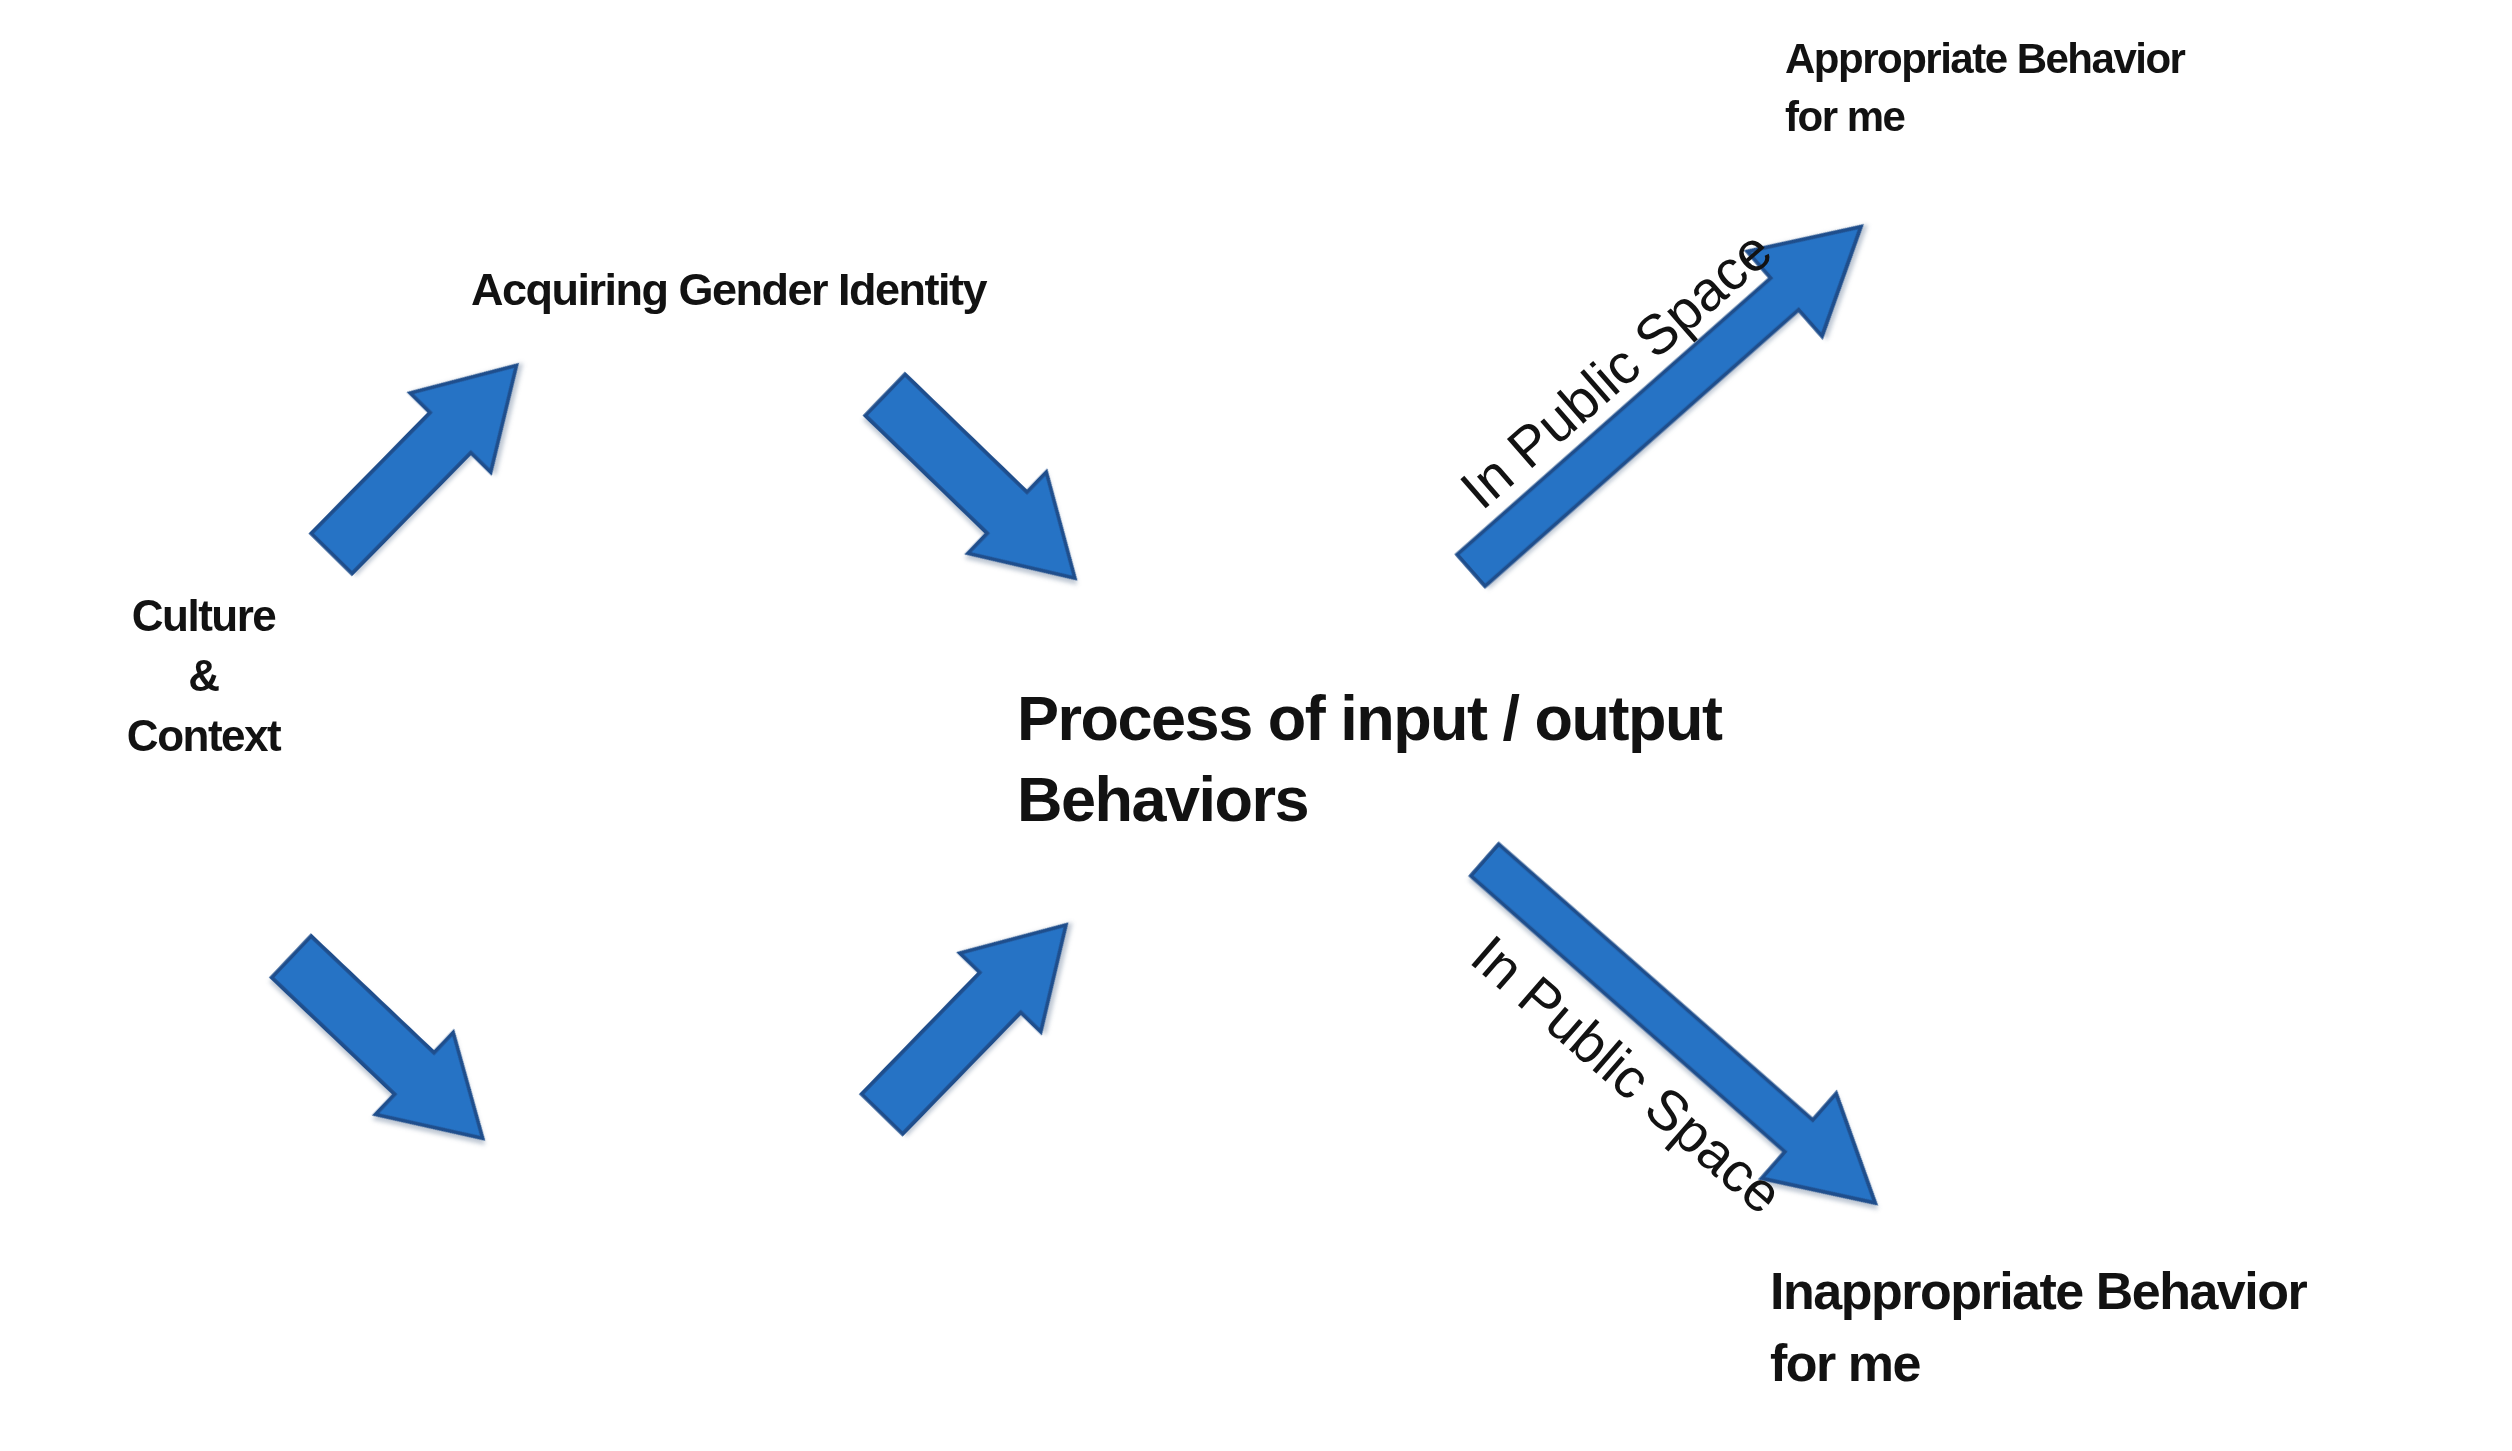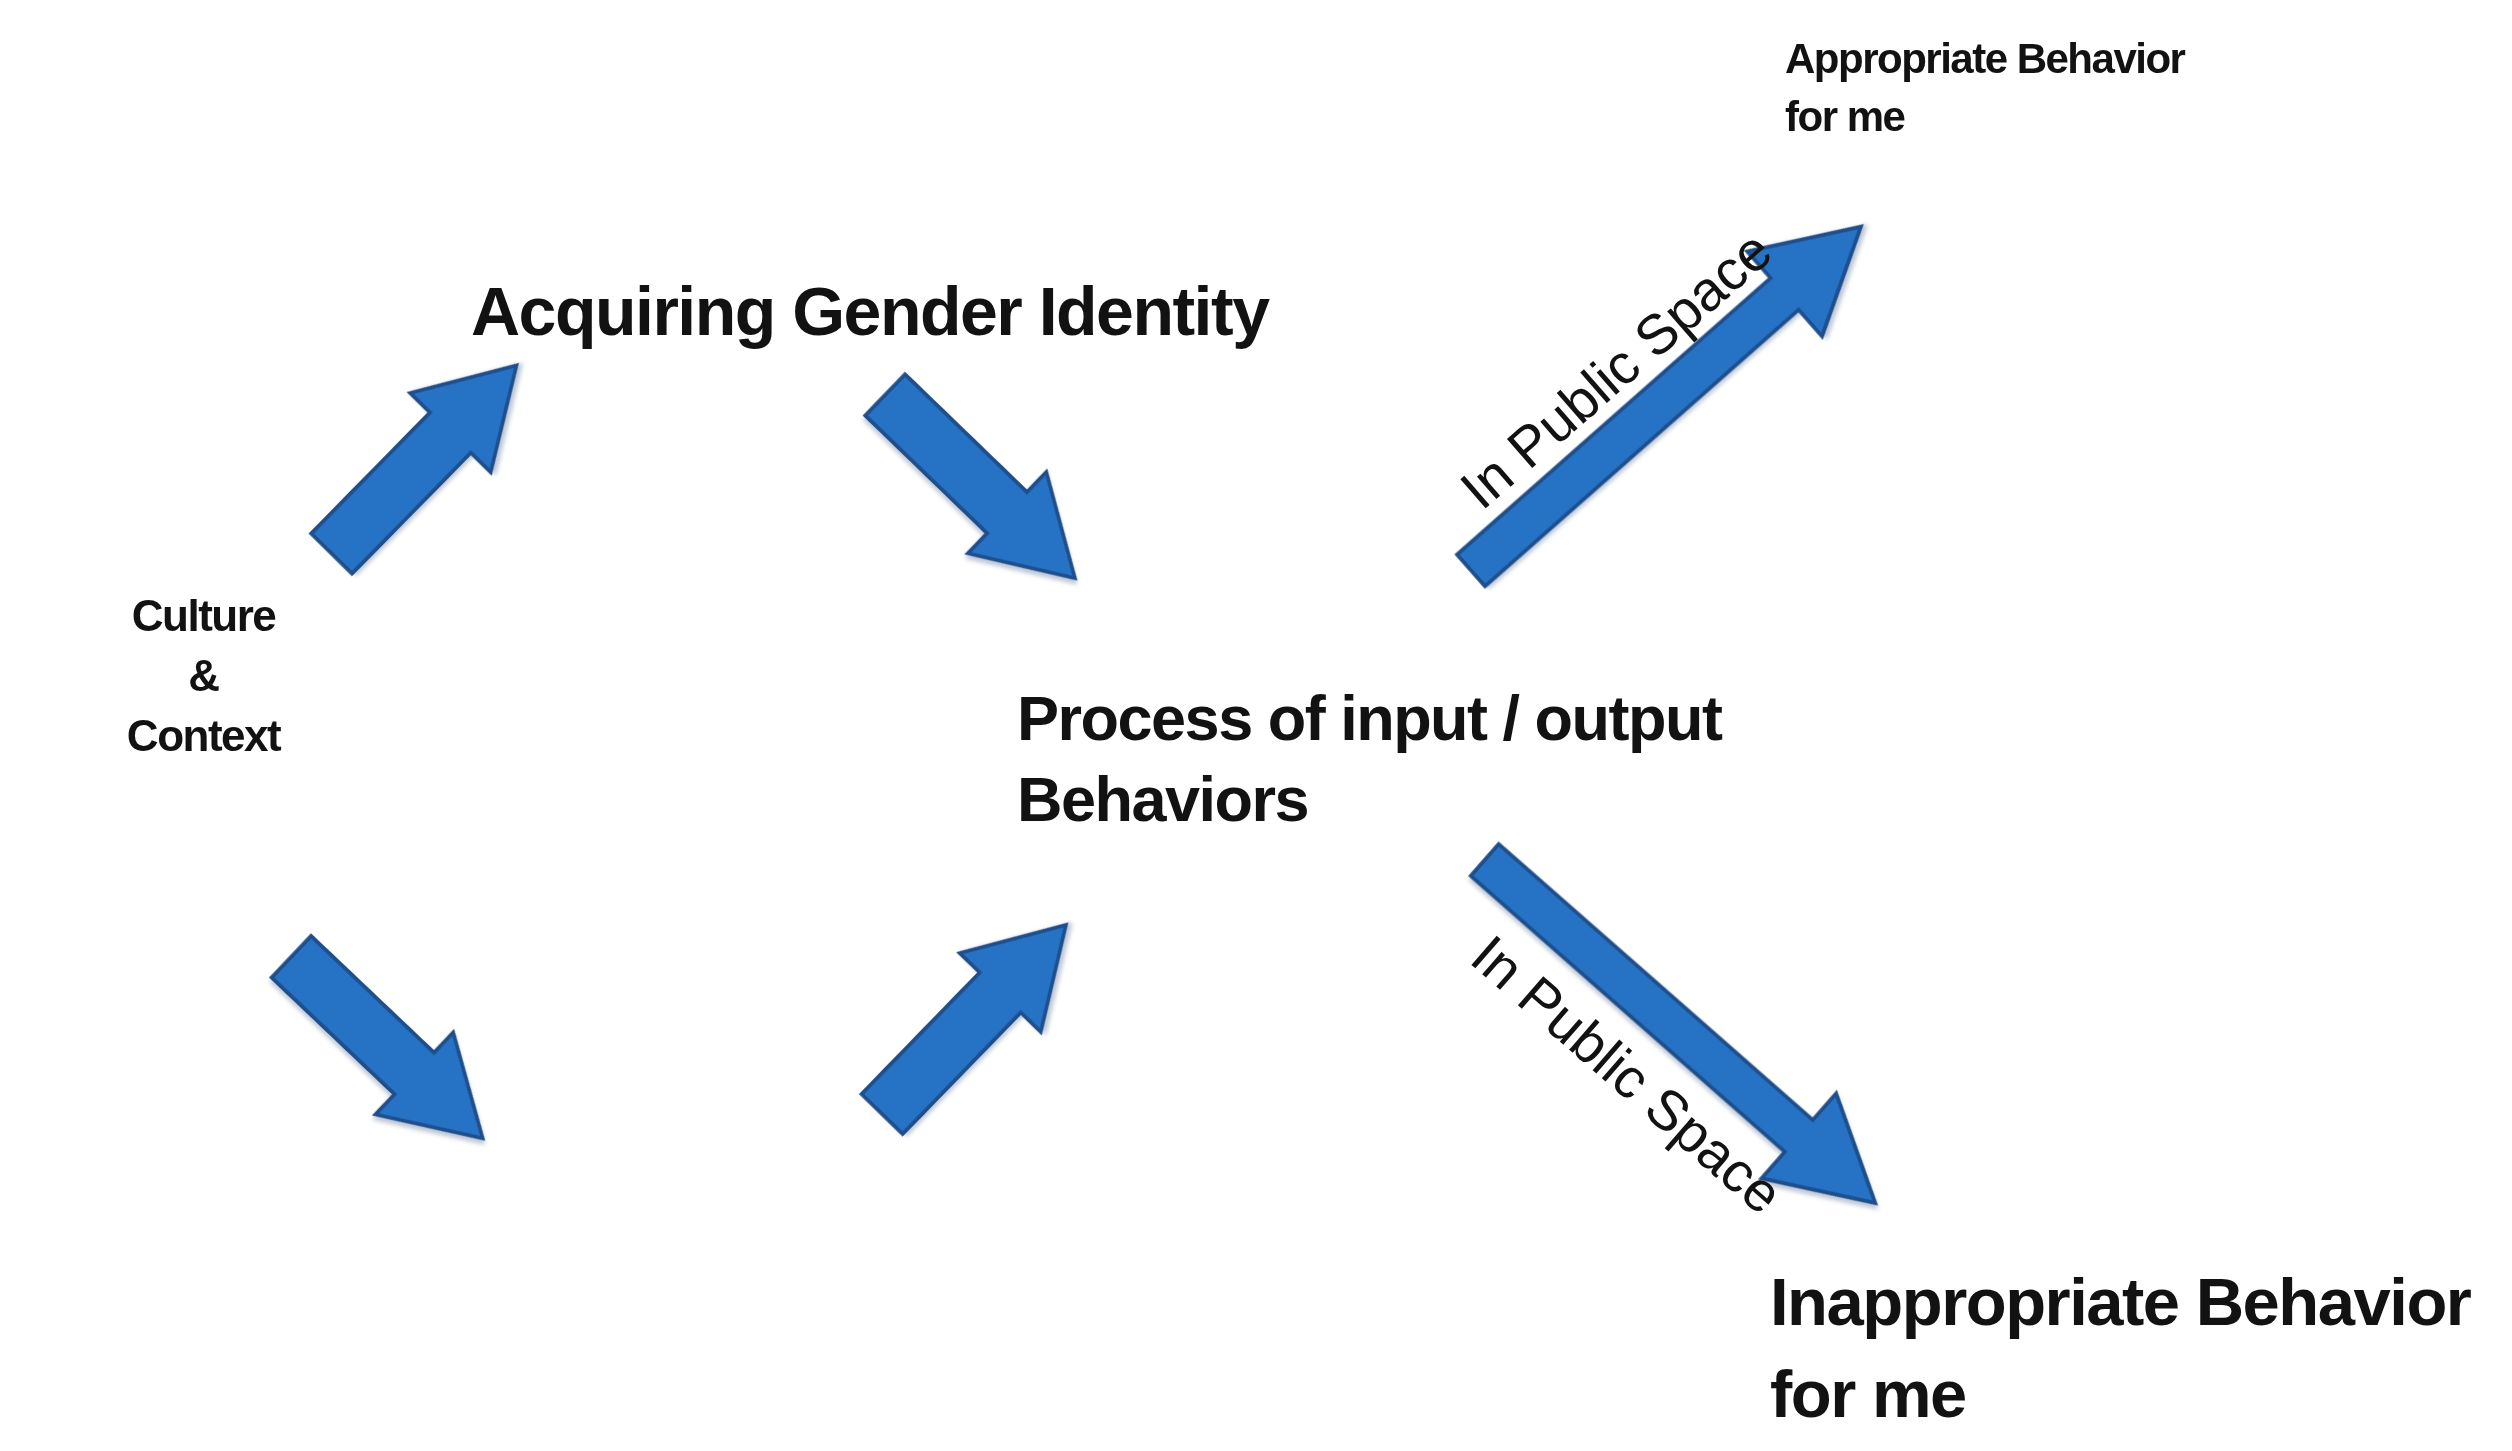--- a/index.html
+++ b/index.html
@@ -73,34 +73,34 @@
   <svg class="arrow" style="left:1420px;top:975px;transform:rotate(41.3deg);" width="520" height="113" viewBox="0 0 690 150">
     <polygon points="0,47 555,47 555,0 690,75 555,150 555,103 0,103"></polygon>
   </svg>
 
   <div class="label center" style="left:38px;top:586px;width:331px;font-size:44px;line-height:1.36;">
     <div>Culture</div>
     <div>&amp;</div>
     <div>Context</div>
   </div>
 
-  <div class="label" style="left:471px;top:272px;font-size:68px;">Acquiring Gender Identity</div>
+  <div class="label" style="left:471px;top:264px;font-size:45px;">Acquiring Gender Identity</div>
 
   <div class="label" style="left:1017px;top:678px;font-size:63px;line-height:1.28;">
     <div>Process of input / output</div>
     <div>Behaviors</div>
   </div>
 
 
   <div class="label" style="left:1785px;top:30px;font-size:42px;line-height:1.38;">
     <div>Appropriate Behavior</div>
     <div>for me</div>
   </div>
 
-  <div class="label" style="left:1770px;top:1256px;font-size:67px;line-height:1.38;">
+  <div class="label" style="left:1770px;top:1256px;font-size:52px;line-height:1.38;">
     <div>Inappropriate Behavior</div>
     <div>for me</div>
   </div>
 
   <div class="ips" style="left:1382px;top:335px;transform:rotate(-41deg);">In Public Space</div>
 
   <div class="ips" style="left:1394px;top:1040px;transform:rotate(41deg);">In Public Space</div>
 
 </div>
 

